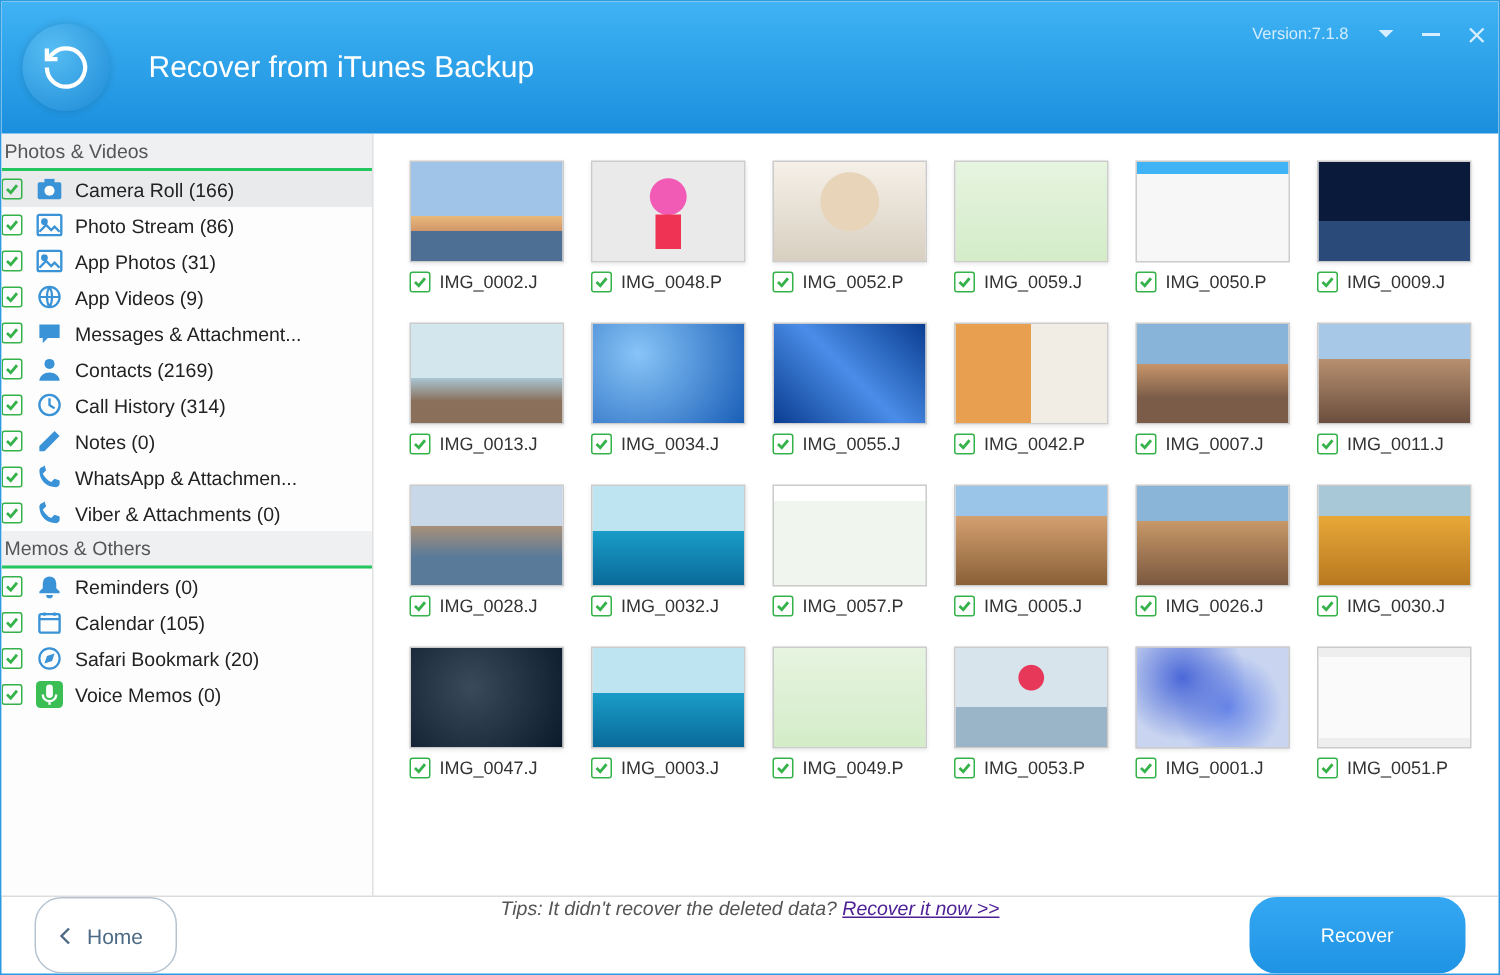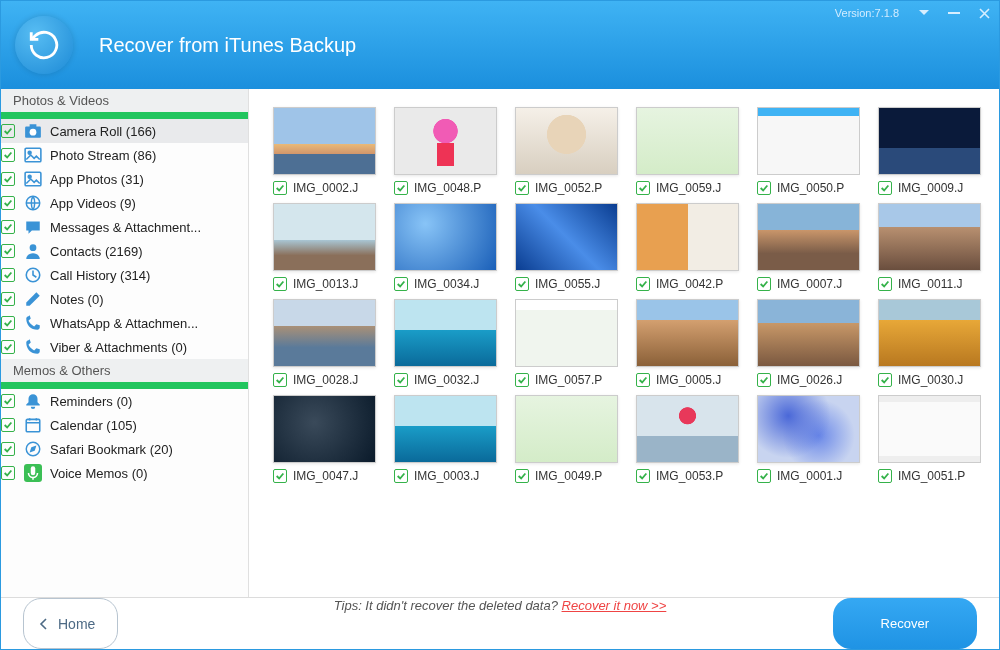--- a/index.html
+++ b/index.html
@@ -1,45 +1,45 @@
 <!DOCTYPE html>
 <html><head>
 <meta charset="utf-8">
 <style>
 *{box-sizing:border-box;margin:0;padding:0;font-family:"Segoe UI",Arial,sans-serif}
 body{width:1000px;height:650px;overflow:hidden;background:#fff;border:1px solid #2b9ae0}
 .header{height:88px;background:linear-gradient(#3fb3f4,#1b8fdd);position:relative;color:#fff;display:flex;align-items:center;padding-left:14px}
 .logo{width:58px;height:58px;border-radius:50%;background:radial-gradient(circle at 35% 30%,#57bdf3,#1d8ad6);display:flex;align-items:center;justify-content:center;box-shadow:0 0 6px rgba(0,0,0,.15)}
 .logo svg{width:34px;height:34px}
 .title{font-size:20px;font-weight:400;margin-left:26px}
-.winctrl{position:absolute;top:0;right:0;display:flex}
+.winctrl{position:absolute;top:10px;right:0;display:flex}
 .version{font-size:11px;color:#d2ecff;padding:6px 10px 0 0}
 .winbtn{width:30px;height:24px;display:flex;align-items:center;justify-content:center;cursor:pointer;color:#d6eeff;font-size:13px}
 .body{display:flex;height:508px}
 .sidebar{width:248px;border-right:1px solid #e0e0e0;overflow-y:auto;font-size:13px;background:#fdfdfd}
-.group-h{background:#eef0f1;color:#555;padding:4px 12px;font-size:13px;border-bottom:7px solid #22c55e}
+.group-h{background:#eef0f1;color:#555;padding:4px 2px;font-size:13px;border-bottom:2px solid #22c55e}
 .item{display:flex;align-items:center;padding:3px 0;cursor:pointer;white-space:nowrap;overflow:hidden}
 .item.sel{background:#e9eaec}
 .chk{width:14px;height:14px;border:1px solid #35b24a;border-radius:2px;display:flex;align-items:center;justify-content:center;flex:0 0 14px;margin-right:9px}
 .chk svg{width:10px;height:10px}
 .ico{width:18px;height:18px;flex:0 0 18px;margin-right:8px;display:flex;align-items:center;justify-content:center;color:#3a93d6}
 .ico.green{background:#3bbf55;border-radius:3px;color:#fff}
 .lbl{color:#222;overflow:hidden;text-overflow:ellipsis}
 .content{flex:1;padding:18px 18px 8px 24px;overflow-y:auto}
-.grid{display:grid;grid-template-columns:repeat(6,1fr);gap:8px 18px}
+.grid{display:grid;grid-template-columns:repeat(6,1fr);gap:20px 18px}
 .cell{font-size:12px;color:#333}
 .thumb{width:100%;height:68px;border:1px solid #ccc;box-shadow:0 1px 3px rgba(0,0,0,.1)}
 .cap{display:flex;align-items:center;margin-top:6px}
 .cap .chk{margin-right:6px}
 .cap span{overflow:hidden;text-overflow:ellipsis;white-space:nowrap}
 .footer{height:52px;border-top:1px solid #dcdcdc;display:flex;padding:0 22px;position:relative}
 .homebtn{border:1px solid #b7c4d0;border-radius:18px;padding:6px 22px 6px 14px;color:#4d6a85;font-size:14px;display:flex;align-items:center;cursor:pointer;background:#fff}
 .homebtn svg{width:12px;height:12px;margin-right:8px}
 .tips{position:absolute;left:50%;transform:translateX(-50%);font-size:13px;font-style:italic;color:#555}
-.tips a{color:#ef4444;}
+.tips a{color:#4c1d95;}
 .recover{margin-left:auto;background:linear-gradient(#35a8f3,#1f93e4);color:#fff;border:none;border-radius:18px;padding:9px 48px;font-size:13px;cursor:pointer}
 
 .t-sunset{background:linear-gradient(#9fc4e8 55%,#e8b878 55%,#d1956b 70%,#4d6f94 70%)}
 .t-flower{background:radial-gradient(circle at 50% 35%,#f15bb5 0 18%,transparent 19%),linear-gradient(#eaeaea,#eaeaea);position:relative}
 .t-flower::after{content:"";position:absolute;left:42%;bottom:8px;width:16%;height:35%;background:#e35;}
 .t-cat{background:radial-gradient(circle at 50% 40%,#e8d4b8 0 30%,transparent 31%),linear-gradient(#f5f0e8,#d8cfc0)}
 .t-chat1{background:linear-gradient(#e6f4e0,#d4ecc8)}
 .t-chat2{background:#f7f7f7;box-shadow:inset 0 8px #3fb3f4}
 .t-night{background:linear-gradient(#0a1a3a 60%,#2a4a7a 60%)}
 .t-pier{background:linear-gradient(#d4e6ed 55%,#a8c4d1 55%,#8a6f5a 78%)}

